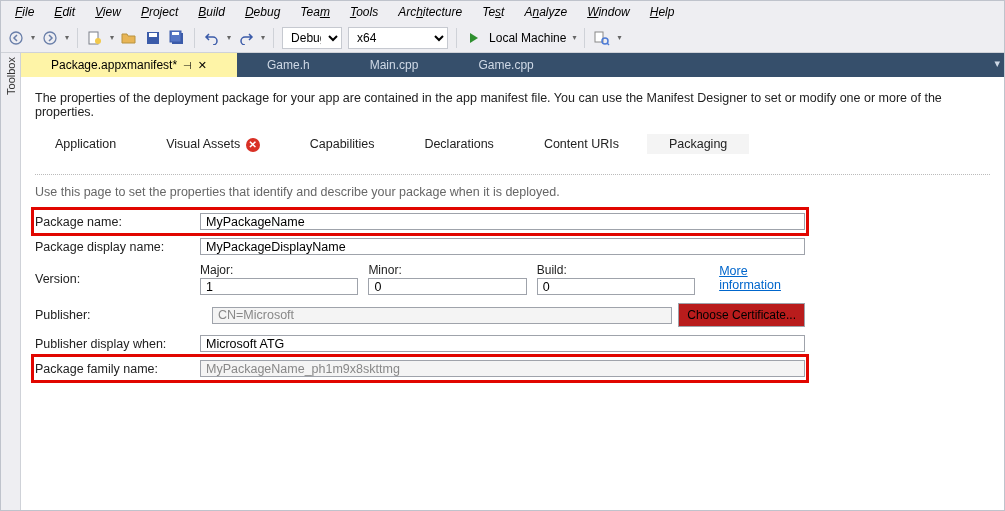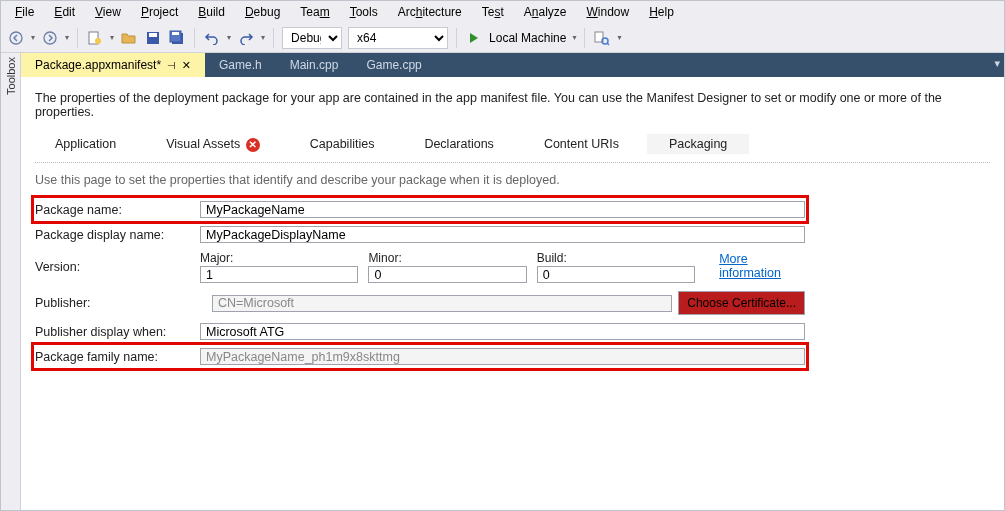--- a/index.html
+++ b/index.html
@@ -1,55 +1,55 @@
 <!DOCTYPE html>
 <html><head>
 <meta charset="utf-8">
 <style>
 * { box-sizing: border-box; margin: 0; padding: 0; font-family: "Segoe UI", Tahoma, sans-serif; }
 html, body { width: 1005px; height: 511px; overflow: hidden; background: #eeeef2; }
 .app { width: 1005px; height: 511px; display: flex; flex-direction: column; border: 1px solid #bfc3cc; }
 
 
 .menubar { height: 22px; display: flex; align-items: center; background: #eeeef2; padding: 0 6px; font-size: 12px; gap: 4px; }
-.menu-item { padding: 2px 8px; cursor: default; }
+.menu-item { padding: 2px 8px; cursor: default; font-style: italic; }
 .mn { text-decoration: underline; }
 
 
 .toolbar { height: 30px; background: #eeeef2; border-bottom: 1px solid #cfd2d8; display: flex; align-items: center; padding: 0 6px; gap: 6px; font-size: 12px; }
 .tb-icon { width: 18px; height: 18px; display: inline-flex; align-items: center; justify-content: center; }
 .tb-sep { width: 1px; height: 20px; background: #cfd2d8; margin: 0 2px; }
 .tb-combo { height: 22px; border: 1px solid #c6c9d0; background: #fff; font-size: 12px; padding: 0 4px; }
 .tb-combo.debug { width: 60px; }
 .tb-combo.platform { width: 100px; }
 .tb-green { color: #2f8f2f; }
 
 .body-row { flex: 1; display: flex; min-height: 0; }
 
 
 .toolbox { width: 20px; background: #eeeef2; border-right: 1px solid #cfd2d8; display: flex; align-items:flex-start; justify-content:center; padding-top: 4px; }
 .toolbox span { writing-mode: vertical-rl; font-size: 11px; color: #333; transform: rotate(180deg); }
 
 
 .editor-col { flex: 1; display: flex; flex-direction: column; min-width: 0; }
 .tabstrip { height: 24px; background: #364f6b; display: flex; align-items: stretch; font-size: 12px; position: relative; }
-.tab { padding: 0 14px; display: flex; align-items: center; gap: 6px; color: #cfd9e6; cursor: default; }
+.tab { padding: 0 30px; display: flex; align-items: center; gap: 6px; color: #cfd9e6; cursor: default; }
 .tab.active { background: #fef4a7; color: #000; }
 .tab .close { font-size: 11px; }
 .tabstrip .overflow { position: absolute; right: 4px; top: 4px; color: #cfd9e6; font-size: 11px; }
 
 
 .panel { flex: 1; background: #fff; padding: 14px 14px 10px 14px; overflow: auto; font-size: 12.5px; color: #222; }
 .desc { margin-bottom: 18px; }
 
 .category-tabs { display: flex; gap: 50px; border-bottom: 1px dotted #bbb; padding: 0 20px 8px 20px; margin-bottom: 10px; }
 .cat { font-size: 12.5px; color: #222; cursor: default; }
 .cat.active { font-weight: 400; }
 .cat .err { display:inline-block; width:14px; height:14px; border-radius:50%; background:#d93025; color:#fff; font-size:10px; line-height:14px; text-align:center; margin-left:2px; font-weight:bold; }
-.cat-wrap.active { background:#f4f4f4; padding:3px 22px; margin: -3px -22px 0 -22px; }
+.cat-wrap.active { background:#f4f4f4; padding:3px 22px; margin: -3px -22px 12px -22px; }
 
 .hint { color: #666; margin-bottom: 14px; }
 
 .form { display: grid; grid-template-columns: 165px 1fr; row-gap: 8px; align-items: center; max-width: 770px; }
 .form label { font-size: 12.5px; }
 .form input[type=text] { height: 17px; border: 1px solid #9fa3ab; padding: 0 5px; font-size: 12.5px; width: 100%; }
 .form input[readonly] { background: #f4f4f4; color: #888; }
 .version-row { display: flex; align-items: flex-end; gap: 10px; }
 .version-col { display:flex; flex-direction:column; }
 .version-col span { font-size: 12px; margin-bottom: 1px; }

